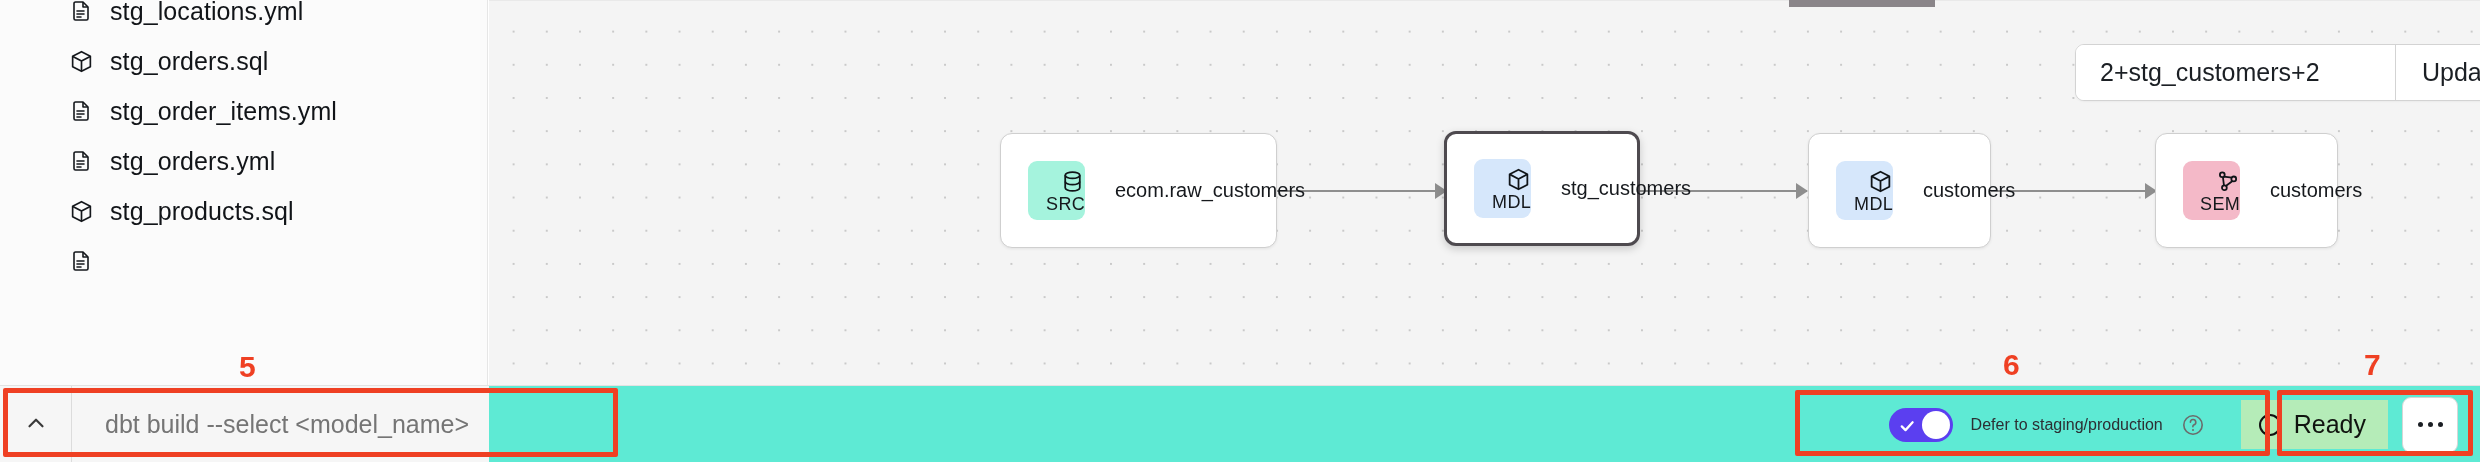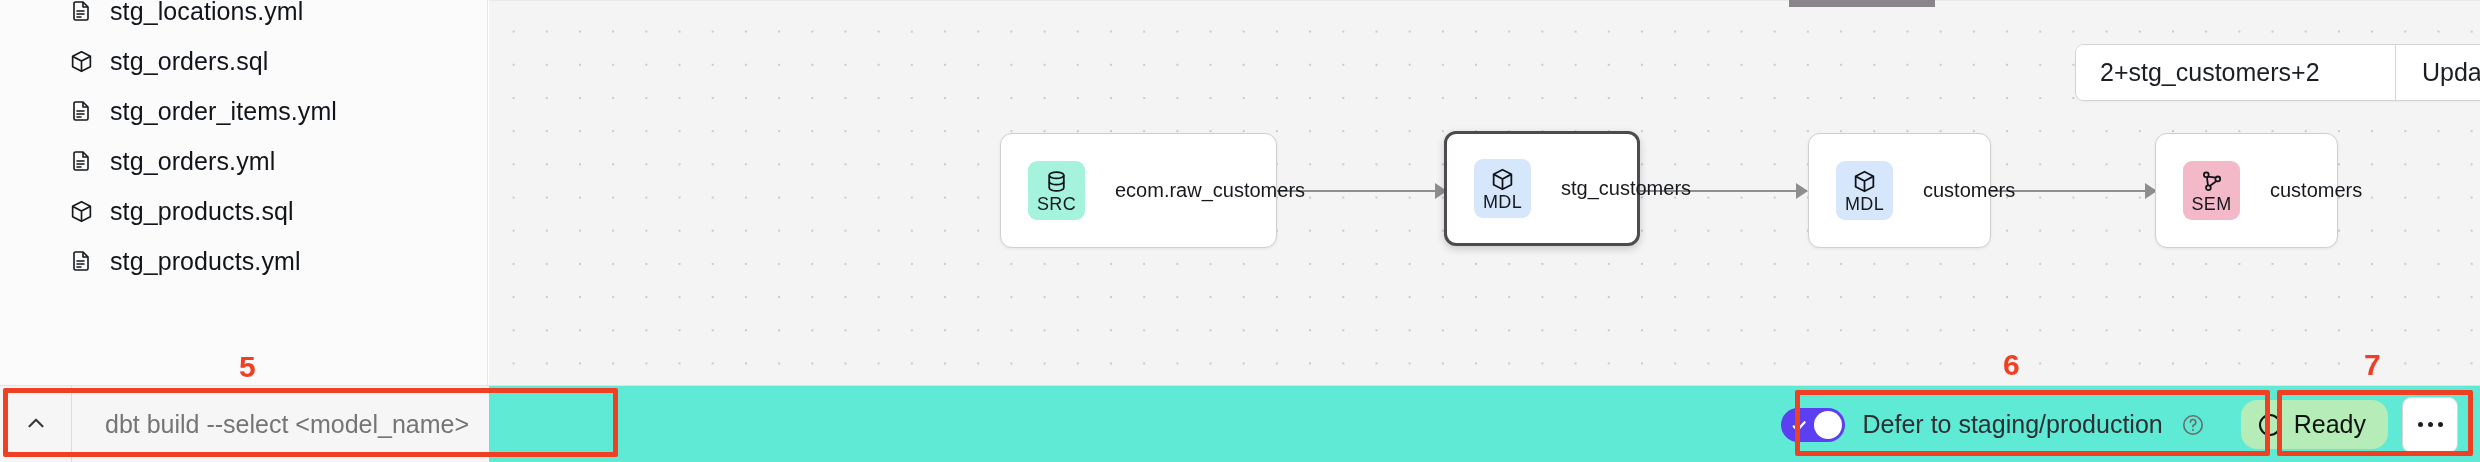--- a/index.html
+++ b/index.html
@@ -132,21 +132,21 @@
   }
   .node.selected {
     border: 3px solid #4e4a4f;
     box-shadow: 0 3px 9px rgba(0,0,0,.18);
   }
   .badge {
     width: 57px; height: 59px;
     border-radius: 9px;
     display: flex;
     flex-direction: column;
-    align-items: center;
+    align-items: flex-end;
     justify-content: center;
     gap: 1px;
     flex: 0 0 auto;
   }
   .badge .btxt {
     font-size: 18px;
     font-weight: 500;
     color: #15181c;
     line-height: 1;
     letter-spacing: .3px;
@@ -241,38 +241,38 @@
     right: 3px; top: 3px;
     width: 28px; height: 28px;
     border-radius: 50%;
     background: #ffffff;
   }
   .toggle .chk {
     position: absolute;
     left: 9px; top: 9px;
   }
   .defer-label {
-    font-size: 25px;
+    font-size: 16px;
     color: #2c2f33;
     white-space: nowrap;
   }
   .help-icon { cursor: pointer; display:flex; align-items:center; }
 
   .ready-group {
     display: flex;
     align-items: center;
     gap: 14px;
     padding-left: 16px;
   }
   .ready-badge {
     display: flex;
     align-items: center;
     gap: 13px;
     background: #b5ecb8;
-    border-radius: 16px;
+    border-radius: 0;
     padding: 10px 22px 10px 18px;
     cursor: pointer;
   }
   .ready-badge .rtxt {
     font-size: 25px;
     color: #10140f;
     white-space: nowrap;
   }
   .ring {
     width: 22px; height: 22px;
@@ -367,21 +367,20 @@
           <span class="file-label">stg_products.sql</span>
         </div>
         <div class="file-row">
           <span class="file-icon">
             <svg width="24" height="24" viewBox="0 0 24 24" fill="none" stroke="#15181c" stroke-width="1.6" stroke-linejoin="round">
               <path d="M14 3H6.5A1.5 1.5 0 0 0 5 4.5v15A1.5 1.5 0 0 0 6.5 21h11a1.5 1.5 0 0 0 1.5-1.5V8z"></path>
               <path d="M14 3v5h5"></path>
               <path d="M8 12h7M8 15h7M8 18h4" stroke-linecap="round"></path>
             </svg>
           </span>
-          <span class="file-label">stg_products.yml</span>
         </div>
       </div>
   </div>
 
   <div class="canvas">
     <div class="canvas-topline"></div>
     <div class="tab-underline"></div>
 
     <div class="toolbar">
       <div class="select-group">

